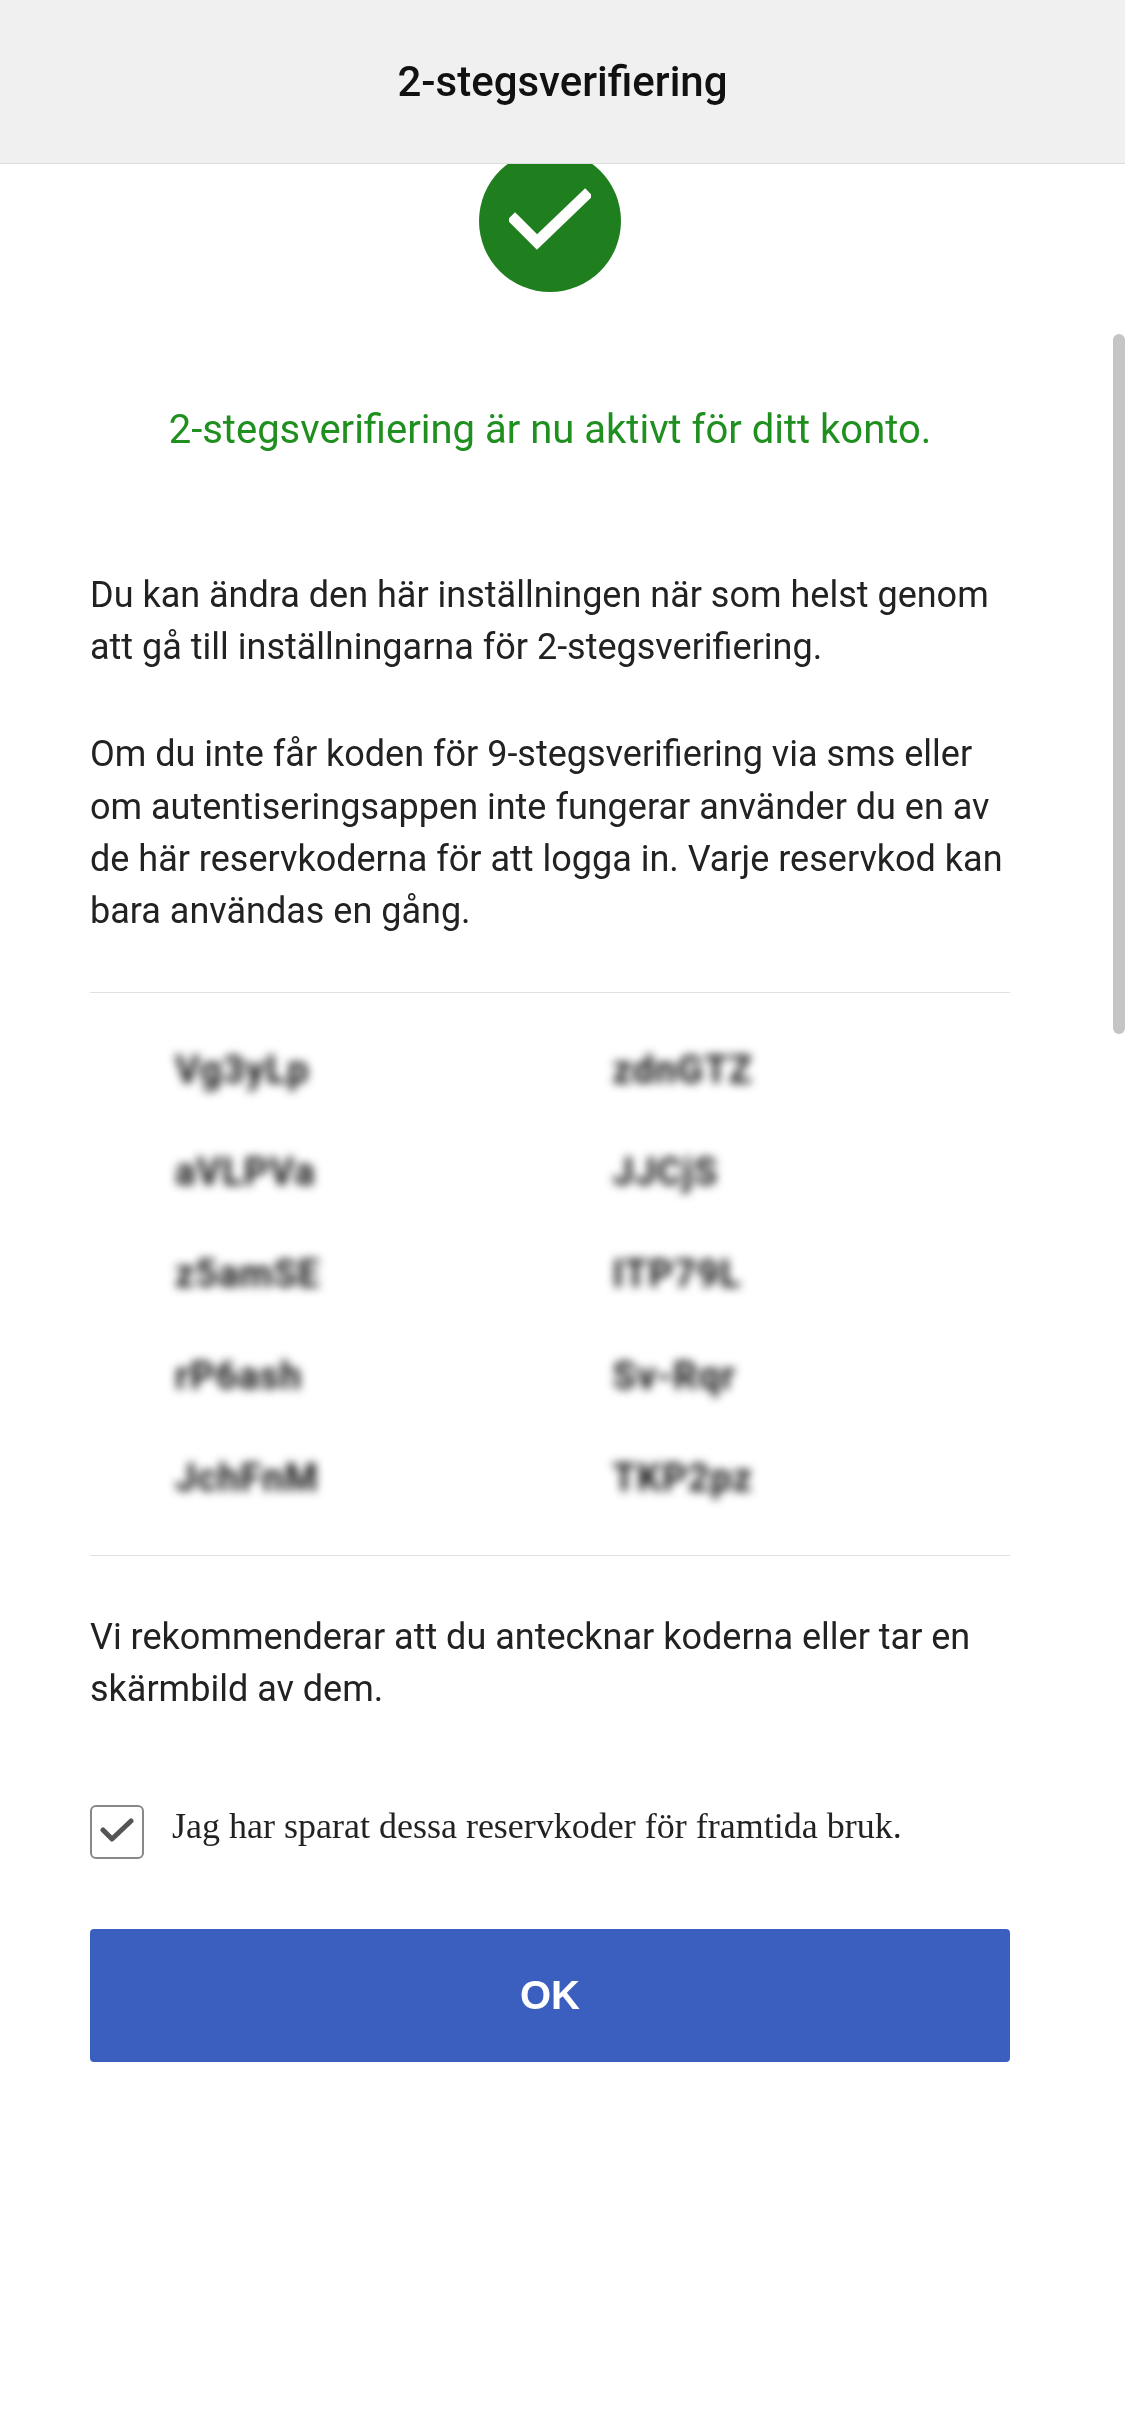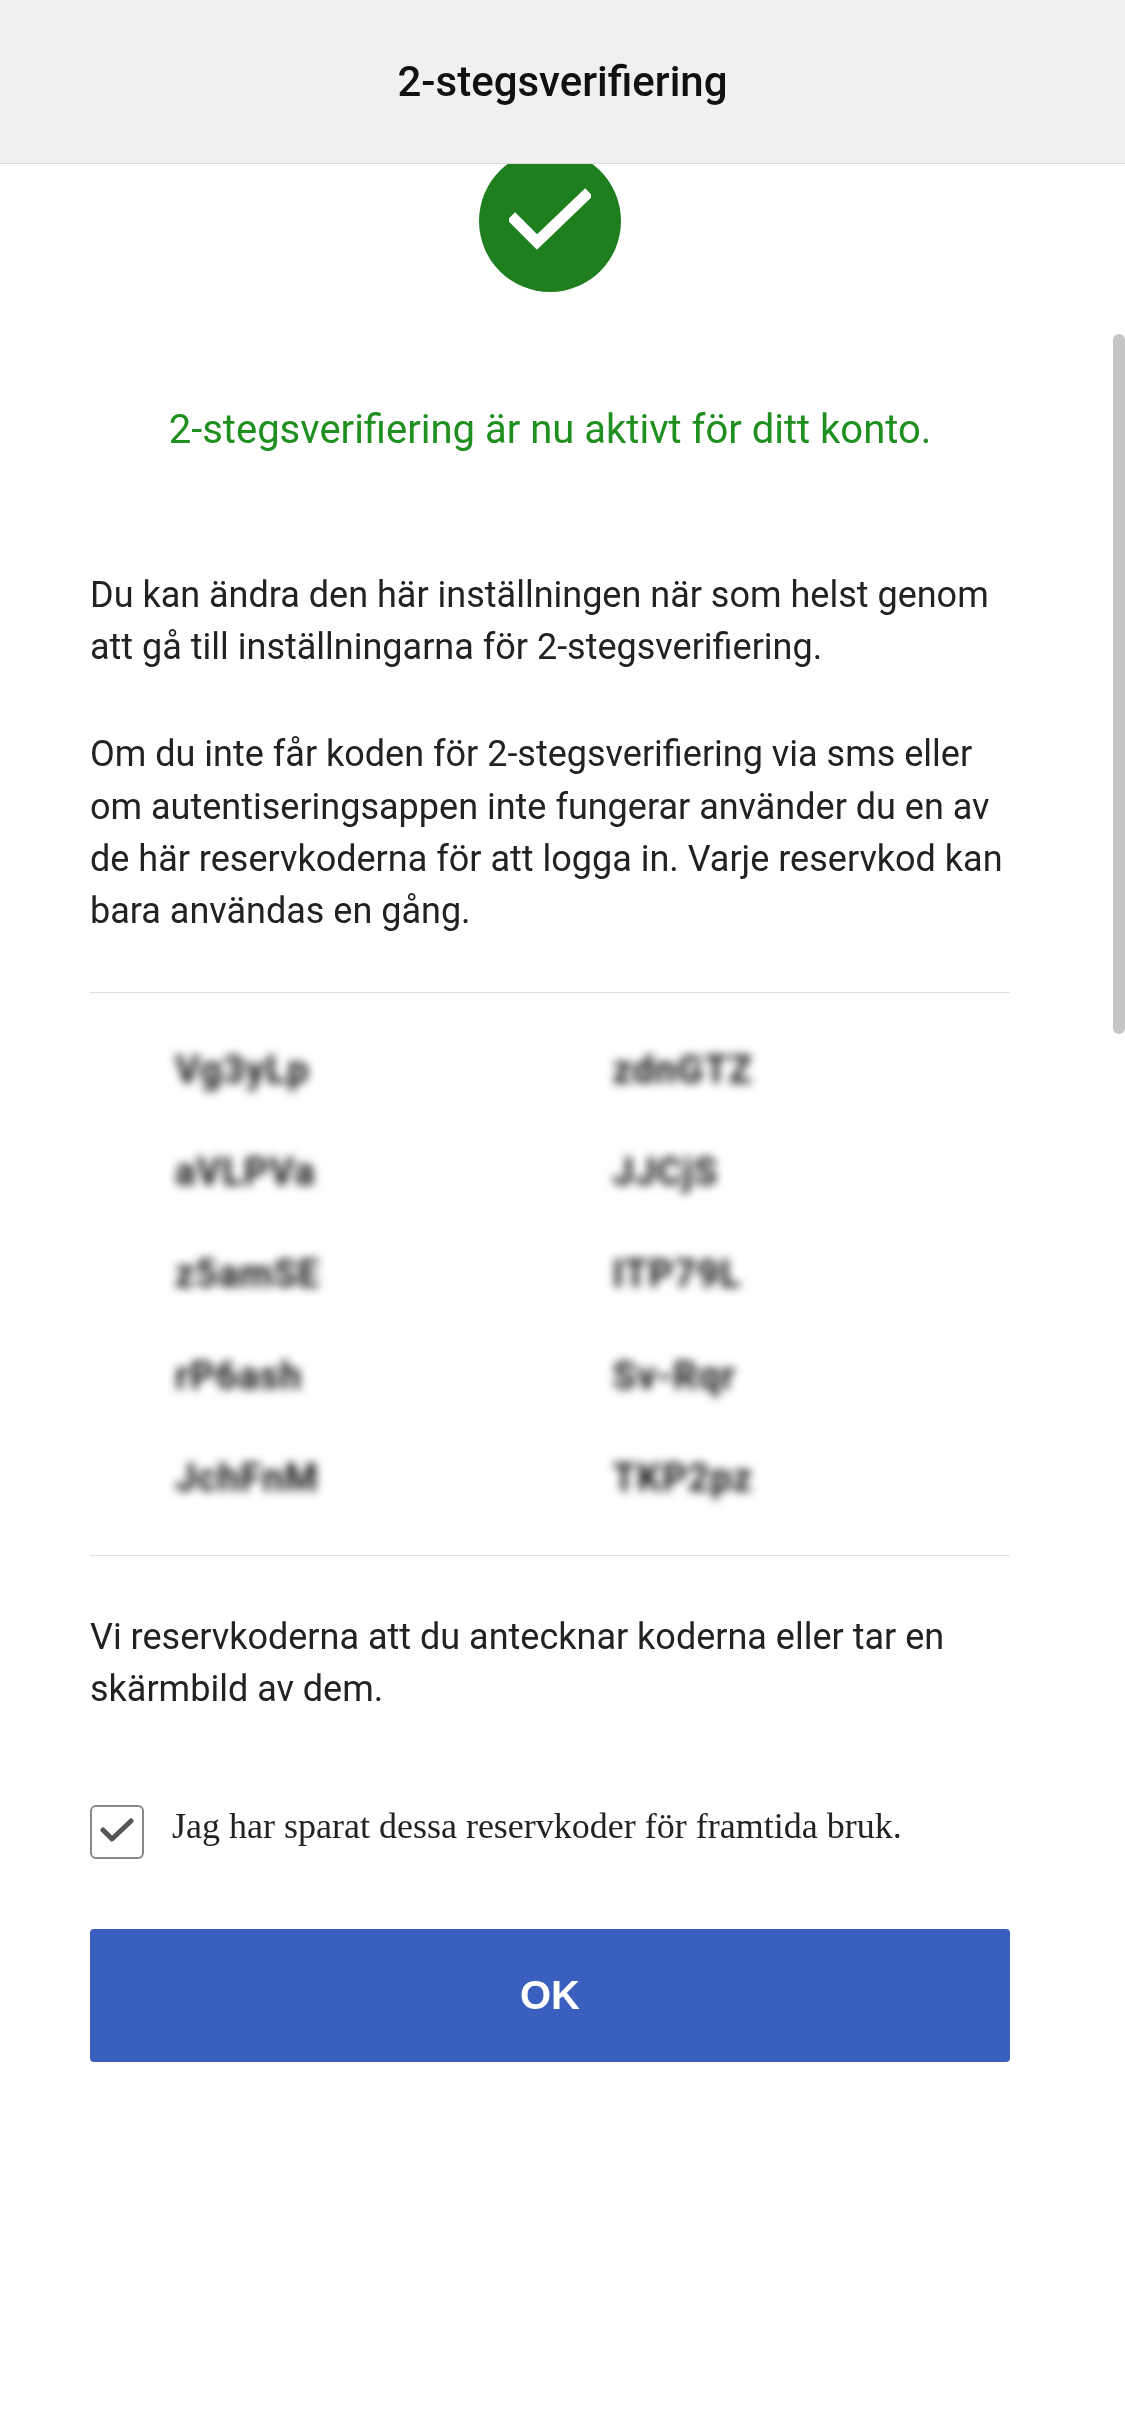--- a/index.html
+++ b/index.html
@@ -166,40 +166,40 @@
         <svg viewBox="0 0 82 62" fill="none">
           <path d="M6 32 L28 54 L76 8" stroke="#ffffff" stroke-width="11" stroke-linecap="square" stroke-linejoin="miter"></path>
         </svg>
       </span>
     </div>
 
     <div class="success-headline">2-stegsverifiering är nu aktivt för ditt konto.</div>
 
     <p class="info-paragraph">Du kan ändra den här inställningen när som helst genom att gå till inställningarna för 2-stegsverifiering.</p>
 
-    <p class="info-paragraph">Om du inte får koden för 2-stegsverifiering via sms eller om autentiseringsappen inte fungerar använder du en av de här reservkoderna för att logga in. Varje reservkod kan bara användas en gång.</p>
+    <p class="info-paragraph">Om du inte får koden för 9-stegsverifiering via sms eller om autentiseringsappen inte fungerar använder du en av de här reservkoderna för att logga in. Varje reservkod kan bara användas en gång.</p>
 
     <div class="codes-section">
       <div class="codes-column left">
         <div class="code-item">Vg3yLp</div>
         <div class="code-item">aVLPVa</div>
         <div class="code-item">z5amSE</div>
         <div class="code-item">rP6ash</div>
         <div class="code-item">JchFnM</div>
       </div>
       <div class="codes-column right">
         <div class="code-item">zdnGTZ</div>
         <div class="code-item">JJCjS</div>
         <div class="code-item">ITP79L</div>
         <div class="code-item">Sv-Rqr</div>
         <div class="code-item">TKP2pz</div>
       </div>
     </div>
 
-    <p class="info-paragraph">Vi reservkoderna att du antecknar koderna eller tar en skärmbild av dem.</p>
+    <p class="info-paragraph">Vi rekommenderar att du antecknar koderna eller tar en skärmbild av dem.</p>
 
     <div class="saved-row">
       <div class="checkbox">
         <span>
           <svg viewBox="0 0 34 26" fill="none">
             <path d="M3 13 L12 22 L31 4" stroke="#555555" stroke-width="5" stroke-linecap="round" stroke-linejoin="round"></path>
           </svg>
         </span>
       </div>
       <div class="checkbox-label">Jag har sparat dessa reservkoder för framtida bruk.</div>

